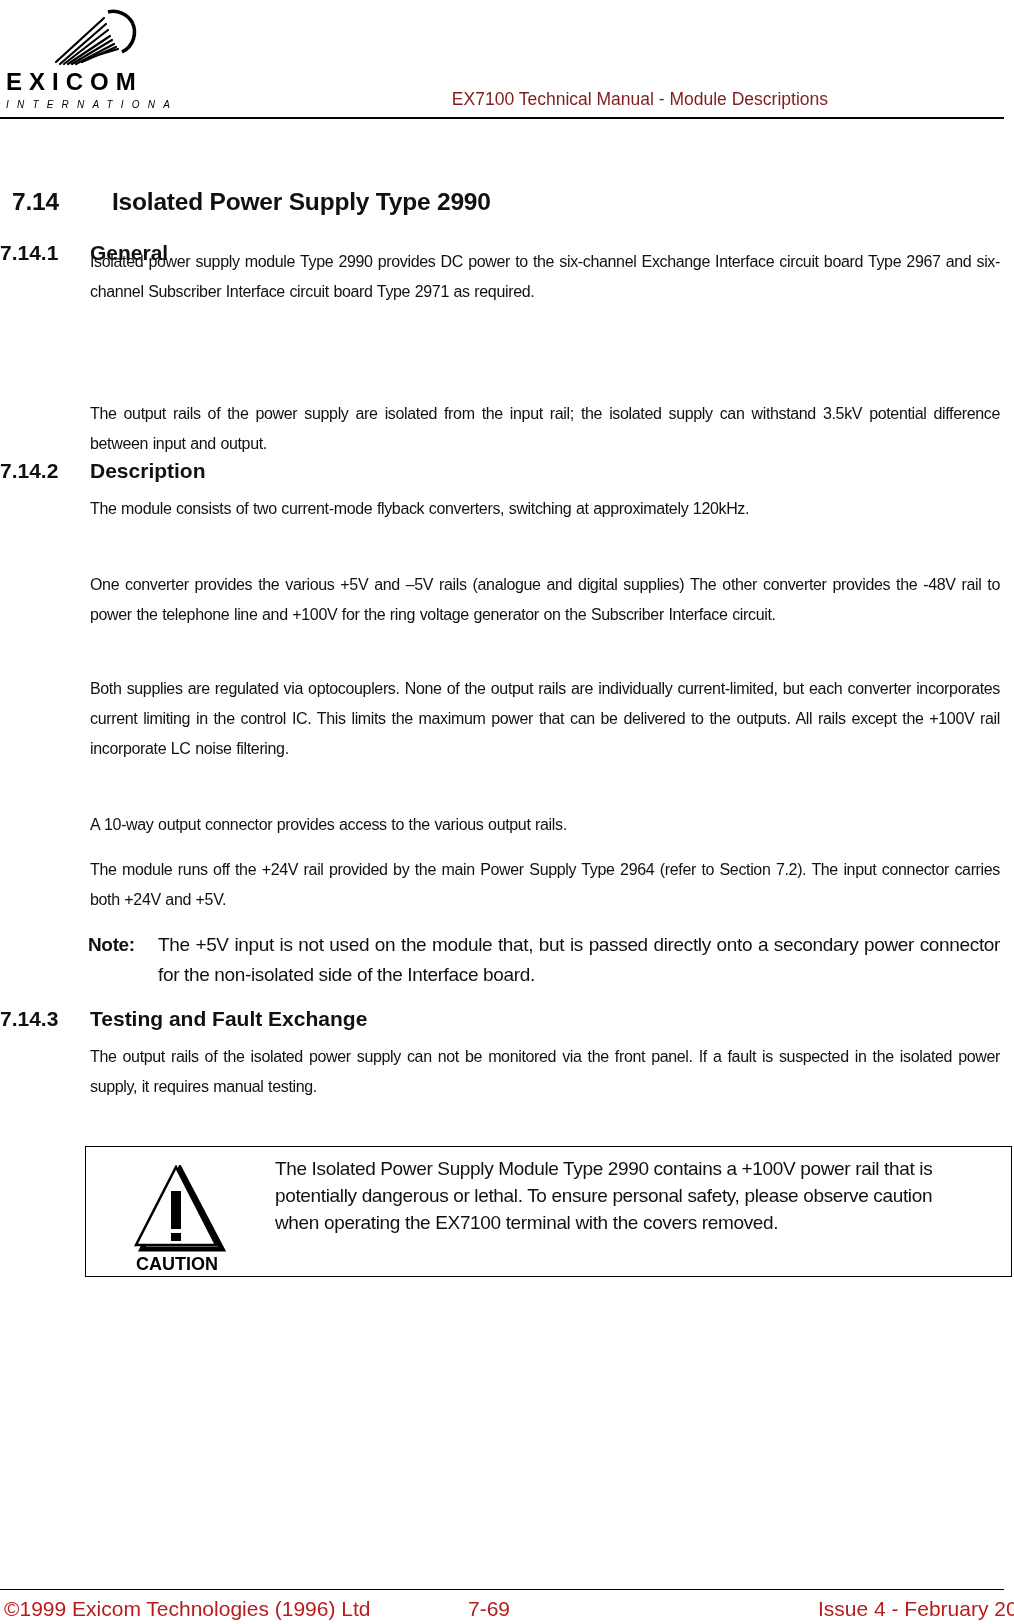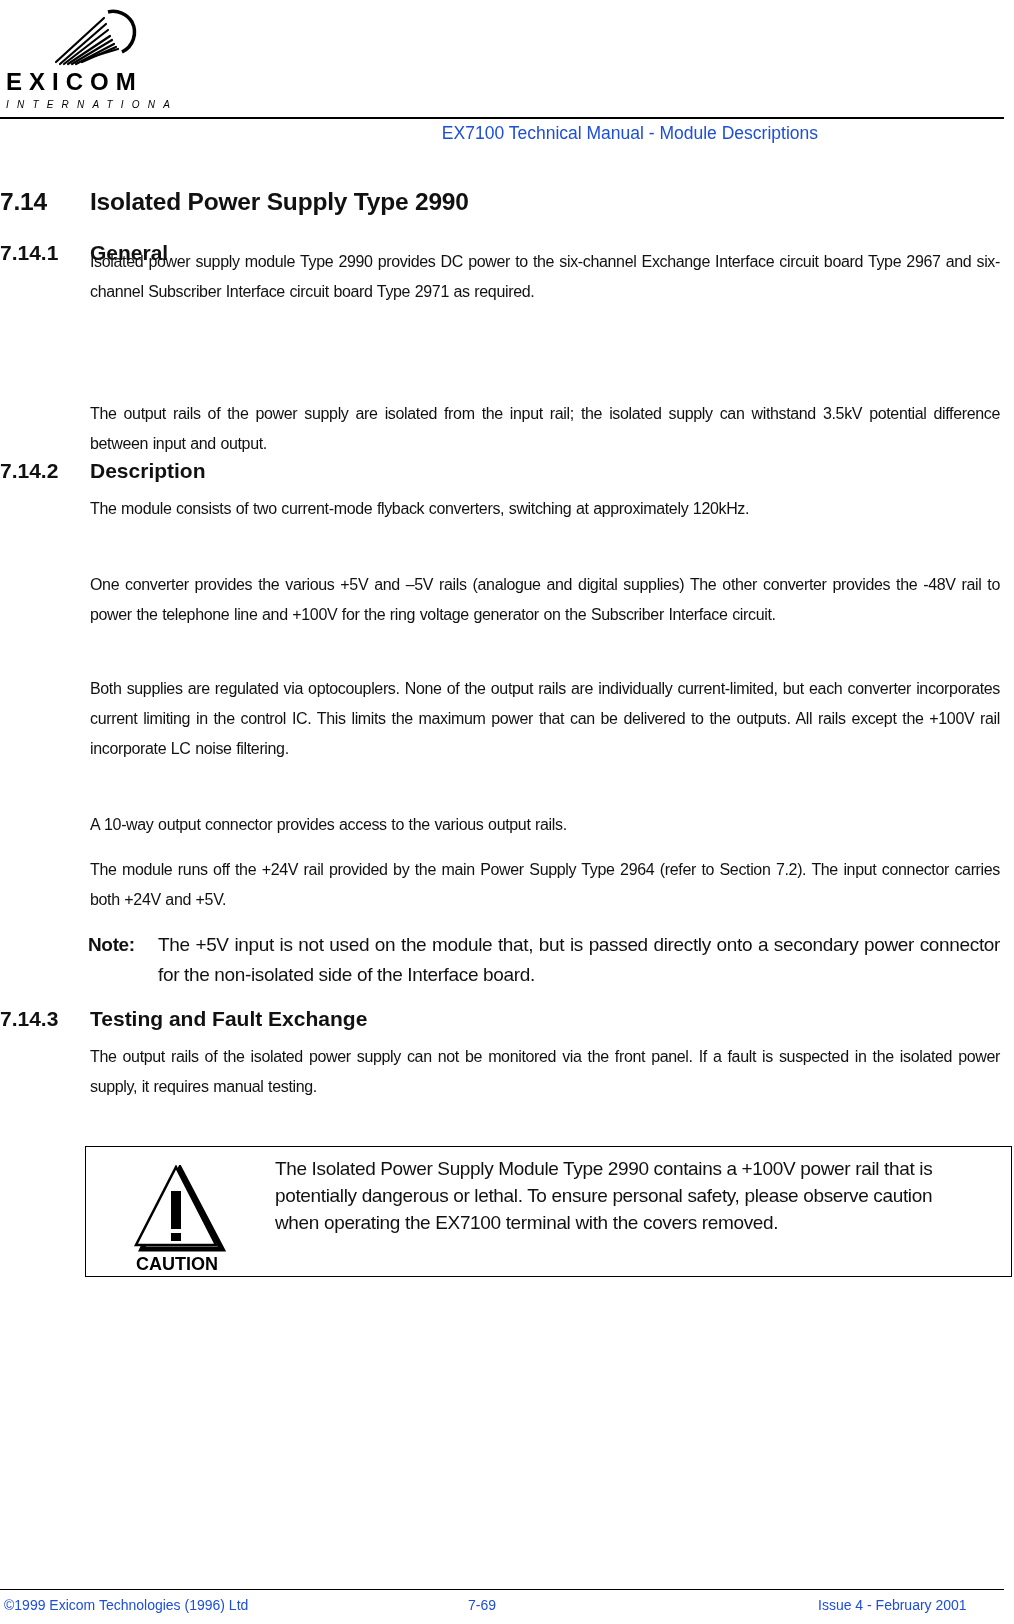--- a/index.html
+++ b/index.html
@@ -24,45 +24,44 @@
     }
     .logo {
       position: absolute;
       left: 4px;
       top: 2px;
       width: 170px;
       height: 108px;
     }
     .header-title {
       position: absolute;
-      right: 22px;
+      right: 12px;
       top: 89px;
       font-size: 17.5px;
-      color: #1d4ed8;
-      white-space: nowrap;
-      margin-top: 34px;
+      color: #7f1d1d;
+      white-space: nowrap;
     }
     .header-rule {
       position: absolute;
       left: 0;
       top: 117px;
       width: 1004px;
       height: 1.5px;
       background: #000;
     }
     .h1 {
       position: absolute;
       left: 0;
       top: 188px;
       font-size: 24.5px;
       font-weight: bold;
       white-space: nowrap;
       letter-spacing: -0.2px;
     }
-    .h1 .num { display: inline-block; width: 90px; }
+    .h1 .num { display: inline-block; width: 100px; padding-left: 12px; }
     .h2 {
       position: absolute;
       left: 0;
       font-size: 21px;
       font-weight: bold;
       white-space: nowrap;
     }
     .h2 .num { display: inline-block; width: 90px; }
     .para {
       position: absolute;
@@ -121,23 +120,23 @@
       position: absolute;
       left: 0;
       top: 1589px;
       width: 1004px;
       height: 1.3px;
       background: #000;
     }
     .footer-text {
       position: absolute;
       top: 1597px;
-      font-size: 14px;
-      white-space: nowrap;
-      color: #1d4ed8;
+      font-size: 21px;
+      white-space: nowrap;
+      color: #b91c1c;
     }
   </style>
 </head>
 <body>
 
 <div class="page-header">
   <div class="logo">
     <svg width="170" height="108" viewBox="0 0 170 108">
 
       <path d="M104 10 A 22 22 0 0 1 128 20 A 22 22 0 0 1 118 50" fill="none" stroke="#000" stroke-width="3.5"></path>

